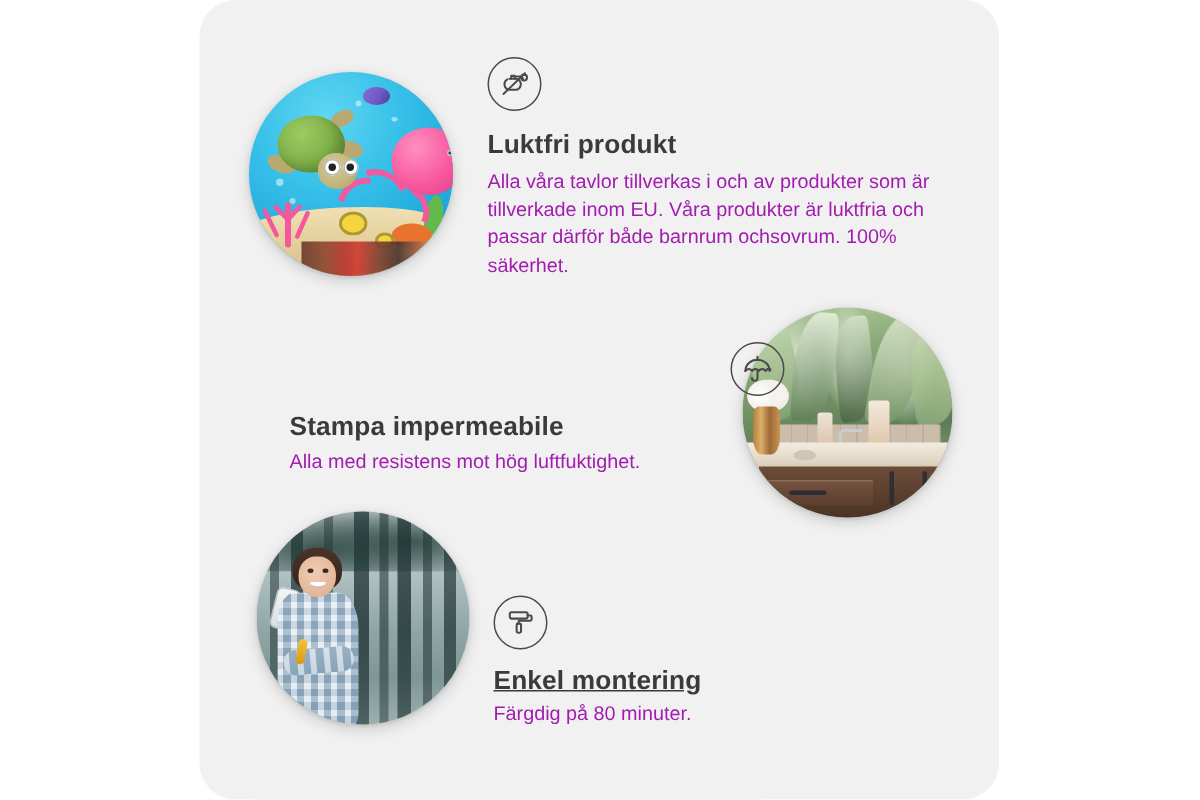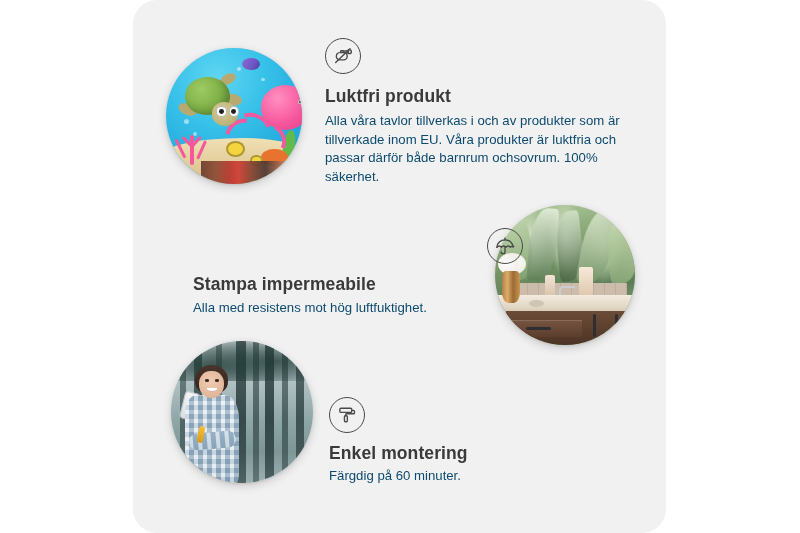--- a/index.html
+++ b/index.html
@@ -309,21 +309,21 @@
     margin: 0;
     font-size: 17.5px;
     font-weight: 700;
     color: #3a3a3a;
     letter-spacing: .1px;
   }
   .feature p {
     margin: 5px 0 0 0;
     font-size: 13.2px;
     line-height: 1.42;
-    color: #0c4a6e;
+    color: #a21caf;
   }
 
   .icon-circle {
     width: 36px; height: 36px;
     border: 1.6px solid #4a4a4a;
     border-radius: 50%;
     display: flex; align-items: center; justify-content: center;
     box-sizing: border-box;
   }
 
@@ -332,21 +332,21 @@
   .feature-odourless h3 { margin-top: 12px; }
 
   
   .feature-waterproof { left: 60px; top: 228px; width: 330px; }
   .feature-waterproof .icon-circle { margin-left: auto; }
   .feature-waterproof h3 { margin-top: 10px; }
   .feature-waterproof p { margin-top: 4px; }
 
   
   .feature-easy { left: 196px; top: 397px; width: 290px; text-align: left; }
-  .feature-easy h3 { margin-top: 10px; }
+  .feature-easy h3 { margin-top: 10px; text-decoration: underline; }
   .feature-easy p { margin-top: 3px; }
 </style>
 </head>
 <body>
 
 <div class="stage">
 
   <div class="panel">
 
     <div class="photo photo-aquarium">
@@ -470,17 +470,17 @@
       <span class="icon-wrap">
         <span class="icon-circle">
           <svg width="22" height="22" viewBox="0 0 24 24" fill="none" stroke="#4a4a4a" stroke-width="1.5" stroke-linecap="round" stroke-linejoin="round">
             <rect x="4.2" y="4.6" width="13" height="4.6" rx="1.3"></rect>
             <path d="M17.2 6.9h1.9c.6 0 1 .4 1 1v1.8c0 .6-.4 1-1 1h-7.6c-.6 0-1 .4-1 1v1.1"></path>
             <rect x="9.2" y="12.8" width="3.2" height="6.6" rx="1"></rect>
           </svg>
         </span>
       </span>
       <h3>Enkel montering</h3>
-      <p>Färgdig på 60 minuter.</p>
+      <p>Färgdig på 80 minuter.</p>
     </div>
 
   </div>
 </div>
 
 </body></html>

